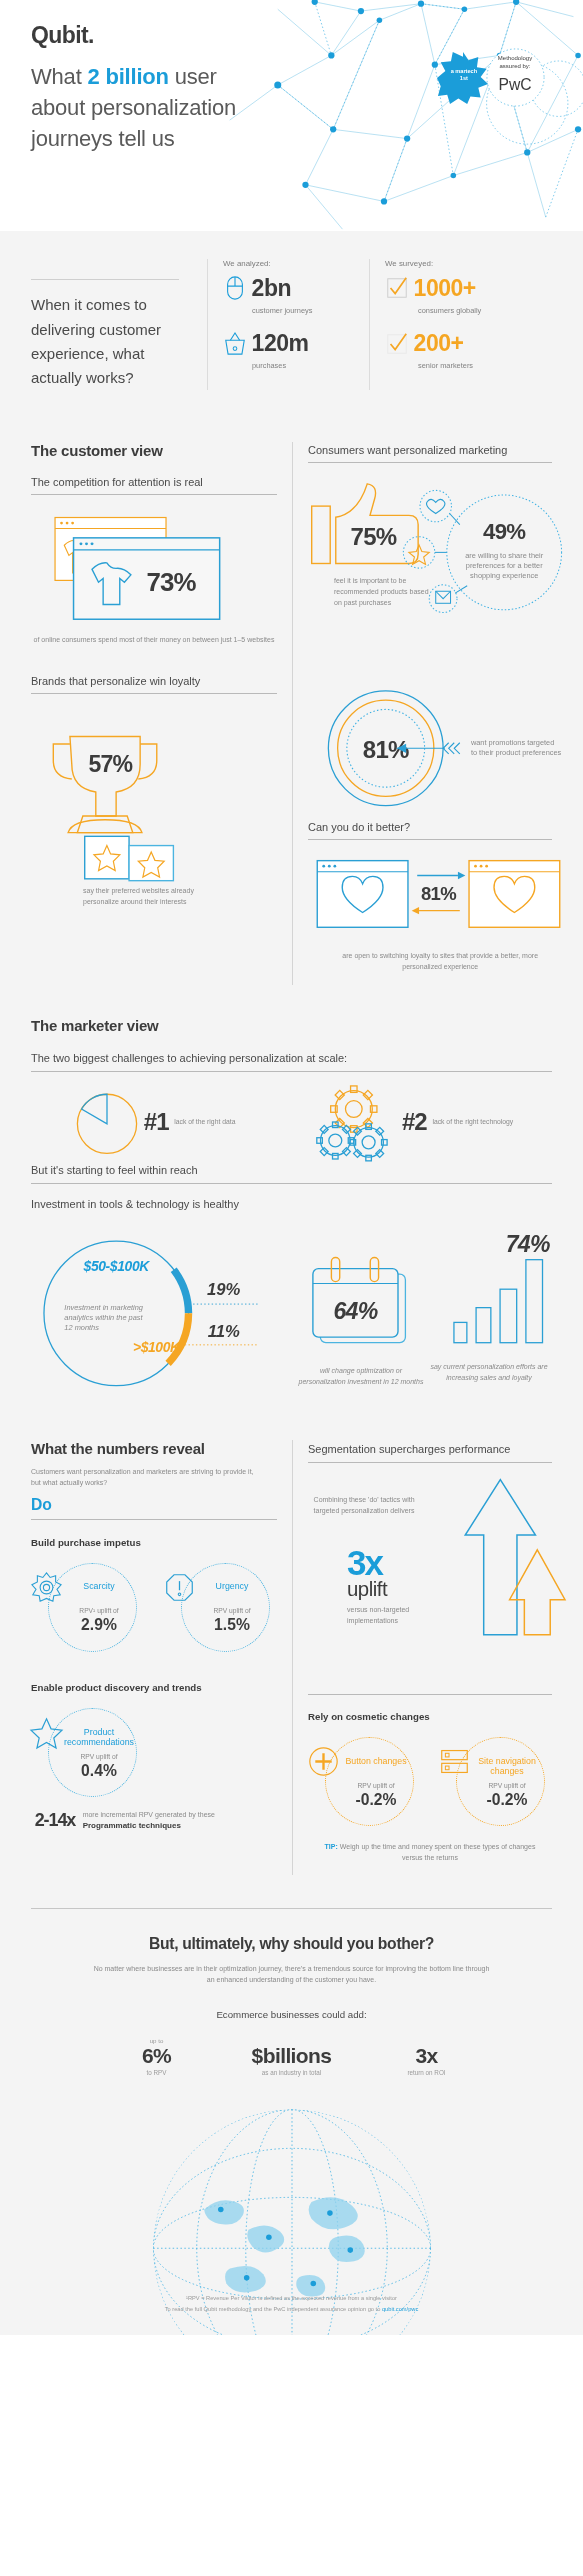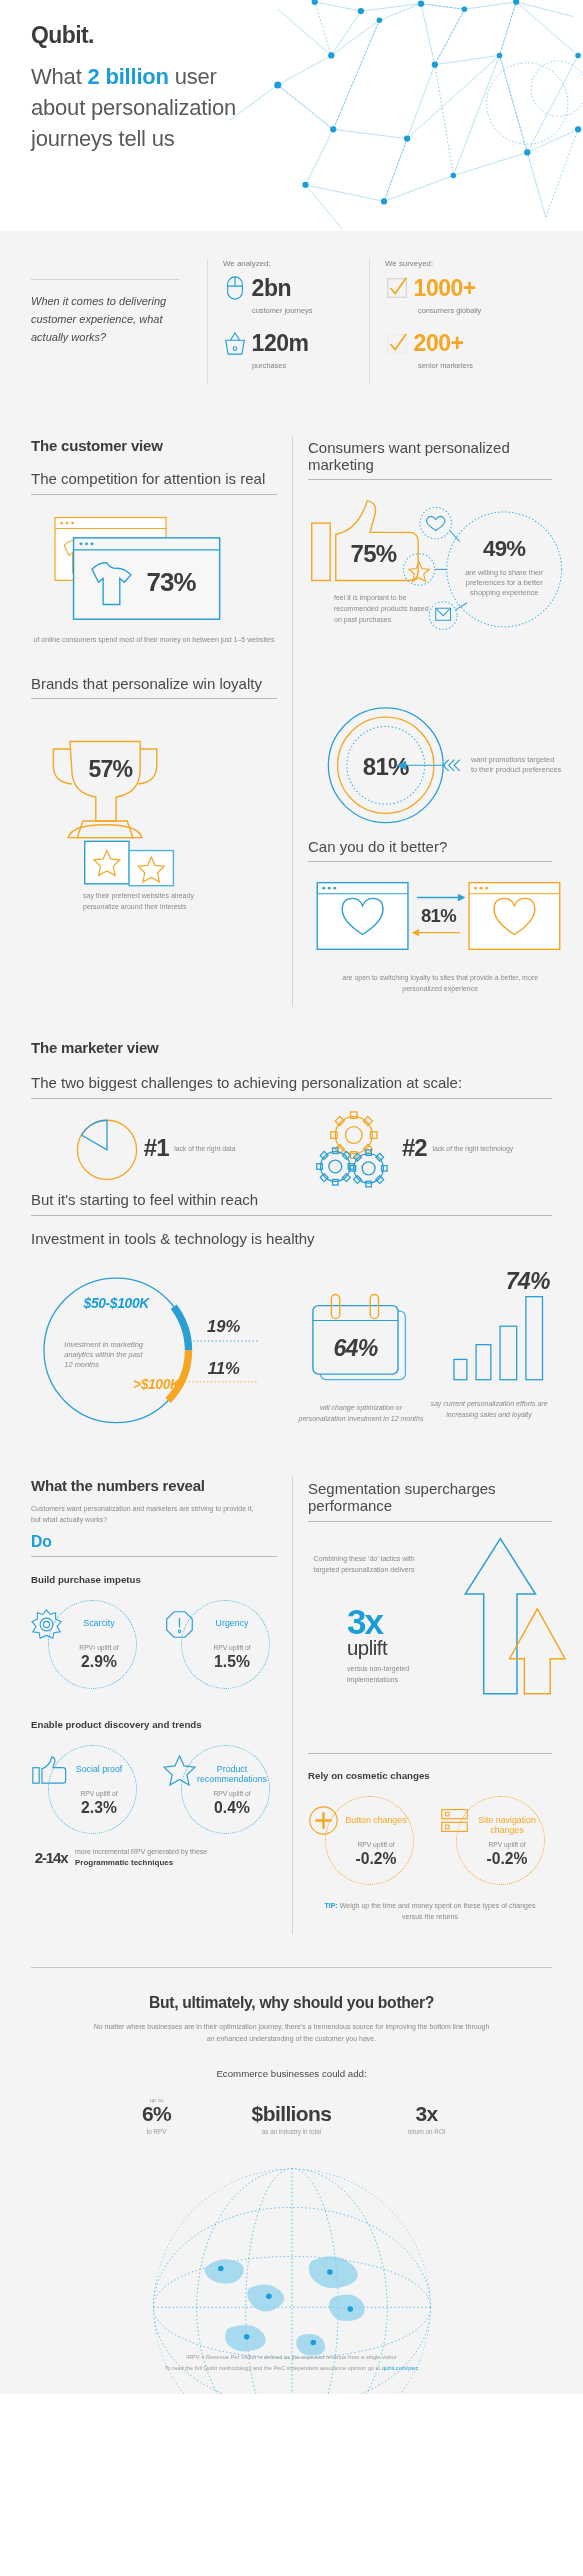--- a/index.html
+++ b/index.html
@@ -30,34 +30,34 @@
               font-size: 15.7px; color: #3c3c3c; font-weight: 400; }
 
   
   .band { background: #f4f4f4; position: relative; }
 
   
   .stats { display: flex; padding: 28px 31px 31px 31px; }
   .stats-col { position: relative; }
   .stats-q { width: 176px; padding-right: 15px; padding-top: 20.4px; }
   .stats-q .rule { width: 148px; height: 0.9px; background: #cfcfcf; margin-bottom: 13px; }
-  .stats-q p { font-size: 11px; line-height: 1.62; color: #4a4a4a; font-style: italic; }
+  .stats-q p { font-size: 15px; line-height: 1.62; color: #4a4a4a; }
   .stats-mid { width: 162px; padding-left: 15px; border-left: 0.9px solid #dcdcdc; }
   .stats-right { width: 167px; padding-left: 15px; border-left: 0.9px solid #dcdcdc; }
   .stats-label { font-size: 7.9px; color: #7d7d7d; margin-bottom: 6px; }
   .stat-row { display: flex; align-items: center; margin-bottom: 3.7px; }
   .stat-ico { width: 24px; height: 28px; margin-right: 4.6px; flex: 0 0 24px; }
   .stat-big { font-size: 23px; font-weight: bold; color: #3c3c3c; letter-spacing: -0.5px; }
   .stat-big.orange { color: #f5a623; }
   .stat-sub { font-size: 7.4px; color: #828282; margin: 0 0 15px 29px; }
   .stat-sub.r { margin-left: 33px; }
 
   
   .sec-title { font-size: 15px; font-weight: bold; color: #3c3c3c; letter-spacing: -0.2px; }
-  .sub-head { font-size: 15px; color: #4a4a4a; padding-bottom: 6.5px; }
+  .sub-head { font-size: 11px; color: #4a4a4a; padding-bottom: 6.5px; }
   .hr { height: 0.9px; background: #b9b9b9; }
 
   
   .cv { display: flex; padding: 20.4px 0 9.3px 0; }
   .cv-left { width: 292px; padding: 0 15px 0 31px; }
   .cv-right { width: 291px; padding: 0 31px 0 15px; border-left: 0.9px solid #d4d4d4; }
   .cap { font-size: 7px; line-height: 1.6; color: #8a8a8a; text-align: center; }
   .cap.left { text-align: left; }
 
   .art { position: relative; }
@@ -87,21 +87,21 @@
   .bub-circ.o { border-color: #f5a623; }
   .bub-ico { position: absolute; left: 0; top: 16.7px; width: 31px; height: 31px; }
   .bub-name { position: absolute; left: 28px; top: 26px; width: 80px; text-align: center;
               font-size: 8.8px; color: #1b9dd9; line-height: 1.22; font-weight: 400; }
   .bub-name.o { color: #f5a623; }
   .bub-rpv { position: absolute; left: 28px; top: 52px; width: 80px; text-align: center;
              font-size: 6.7px; color: #8a8a8a; }
   .bub-val { position: absolute; left: 28px; top: 61px; width: 80px; text-align: center;
              font-size: 15.7px; font-weight: bold; color: #3c3c3c; }
   .prog { display: flex; align-items: center; margin: 13px 0 11px 3.7px; }
-  .prog-x { font-size: 15px; font-weight: bold; color: #3c3c3c; letter-spacing: -1.1px; }
+  .prog-x { font-size: 18px; font-weight: bold; color: #3c3c3c; letter-spacing: -1.1px; }
   .prog-t { font-size: 7px; color: #8a8a8a; margin-left: 7.4px; line-height: 1.5; }
   .prog-t b { color: #3c3c3c; font-size: 8px; }
   .tip { font-size: 7px; color: #8a8a8a; text-align: center; line-height: 1.55;
          margin: 16.7px 5.6px 11px; }
   .tip b { color: #1b9dd9; }
   .uplift-wrap { position: relative; height: 231px; }
   .uplift-txt { position: absolute; left: 5.6px; top: 31px; width: 125px; font-size: 7px;
                 color: #8a8a8a; line-height: 1.6; }
   .uplift-3x { position: absolute; left: 39px; top: 80px; font-size: 35px; font-weight: bold;
                color: #1b9dd9; letter-spacing: -1.9px; }
@@ -193,20 +193,38 @@
     </svg>
 
     <div class="logo">Qubit.</div>
 
     <div class="headline">
       <div><span>What </span><span class="hl">2 billion</span><span> user</span></div>
       <div>about personalization</div>
       <div>journeys tell us</div>
     </div>
 
+    <div class="pwc-badge">
+      <svg class="pwc-circle" viewBox="0 0 90 64">
+        <circle cx="45" cy="32" r="31" fill="#ffffff" stroke="#3fb1e3" stroke-width="0.8" stroke-dasharray="1.5 2.5"></circle>
+      </svg>
+      <svg class="pwc-star" viewBox="0 0 56 56">
+        <path fill="#1b9dd9" d="M28 0 L34 9 L44.5 5.5 L43 16.5 L53.5 18 L47 27 L55 34.5 L44.5 38.5
+             L47 49 L36 48 L32.5 56 L23 50 L14 56 L11 46 L1 47.5 L4 37 L0 28 L9 20.5 L4 11 L15 10 L17 0 L28 5 Z"></path>
+      </svg>
+      <div class="pwc-star-label">
+        <div>a martech</div>
+        <div>1st</div>
+      </div>
+      <div class="pwc-meth">
+        <div>Methodology</div>
+        <div>assured by:</div>
+      </div>
+      <div class="pwc-name">PwC</div>
+    </div>
   </div>
 
   <div class="band">
     <div class="stats">
       <div class="stats-col stats-q">
         <div class="rule"></div>
         <p>When it comes to delivering customer experience, what actually works?</p>
       </div>
 
       <div class="stats-col stats-mid">
@@ -551,30 +569,20 @@
             <div class="bub-rpv">RPV uplift of</div>
             <div class="bub-val">1.5%</div>
           </div>
         </div>
 
         <div class="grp-title" style="margin-top:31px">Enable product discovery and trends</div>
         <div class="bubbles">
           <div class="bub">
             <div class="bub-circ"></div>
             <svg class="bub-ico" viewBox="0 0 34 34">
-              <rect x="2" y="15" width="7" height="17" fill="none" stroke="#2a9fd4" stroke-width="1.3"></rect>
-              <path d="M12 32 L12 16 q8 -2 11 -13 q4 1 3 6 l-2 6 l11 0 q3 0 3 3 l0 11 q0 3 -3 3 Z" fill="none" stroke="#2a9fd4" stroke-width="1.3"></path>
-            </svg>
-            <div class="bub-name">Social proof</div>
-            <div class="bub-rpv">RPV uplift of</div>
-            <div class="bub-val">2.3%</div>
-          </div>
-          <div class="bub">
-            <div class="bub-circ"></div>
-            <svg class="bub-ico" viewBox="0 0 34 34">
               <path d="M17 2 L22 13 L34 14.5 L25 23 L27.5 34 L17 28 L6.5 34 L9 23 L0 14.5 L12 13 Z" fill="none" stroke="#2a9fd4" stroke-width="1.3"></path>
             </svg>
             <div class="bub-name">Product recommendations</div>
             <div class="bub-rpv">RPV uplift of</div>
             <div class="bub-val">0.4%</div>
           </div>
         </div>
 
         <div class="prog">
           <span class="prog-x">2-14x</span>

